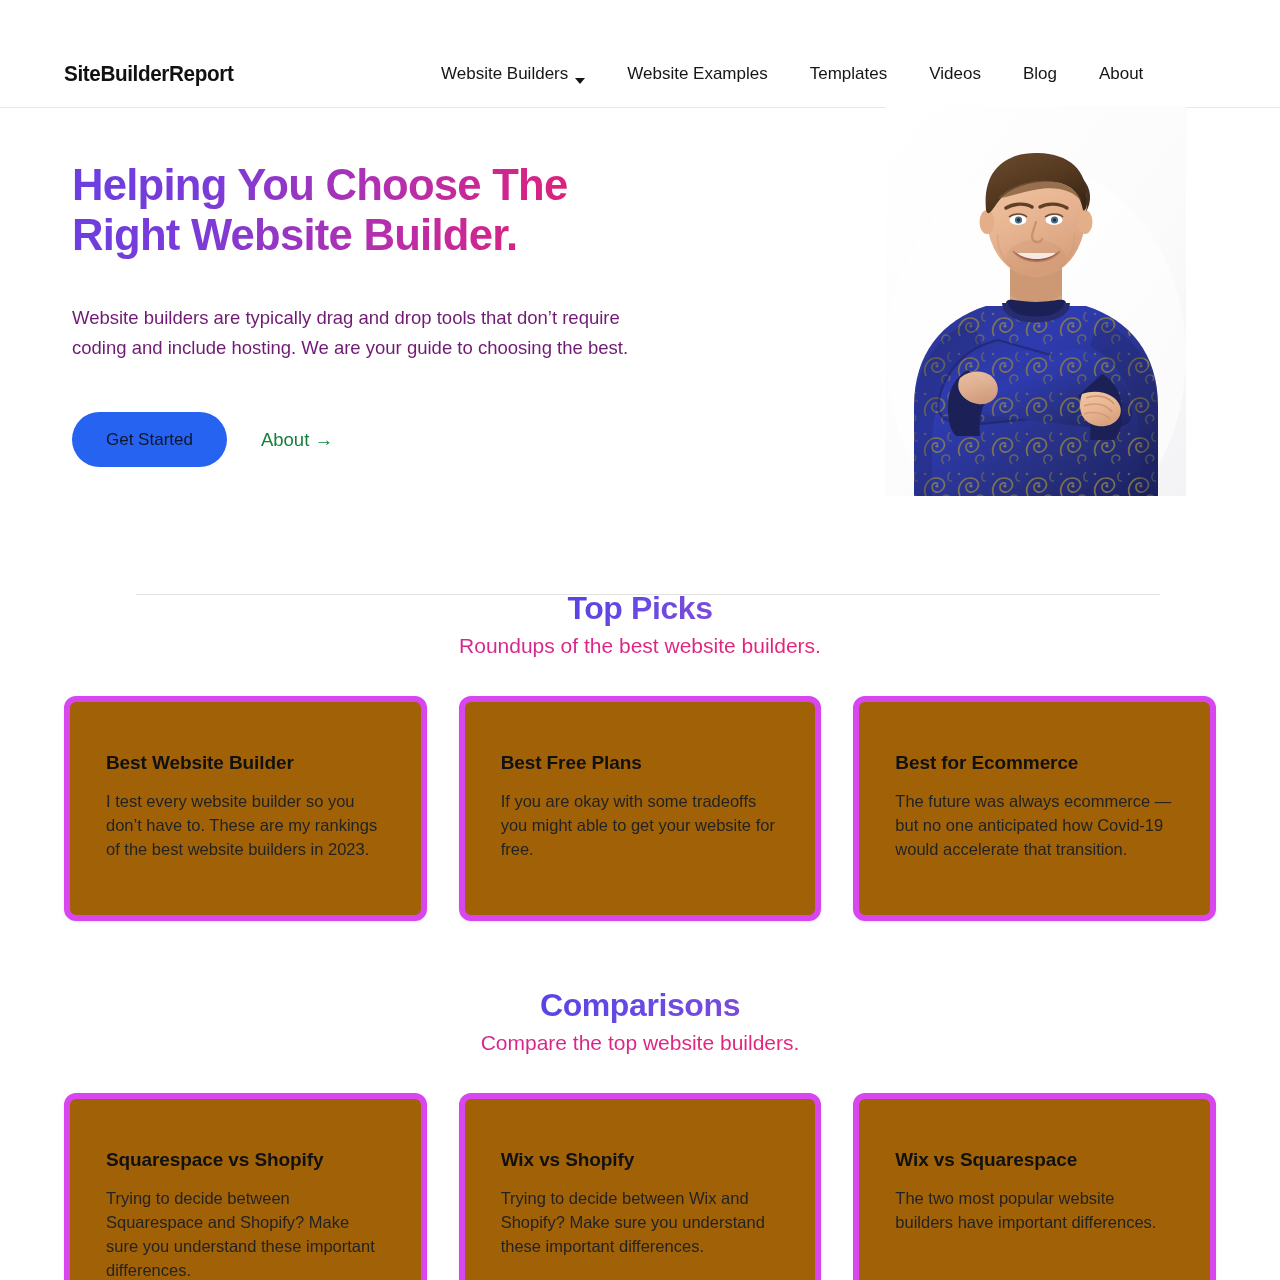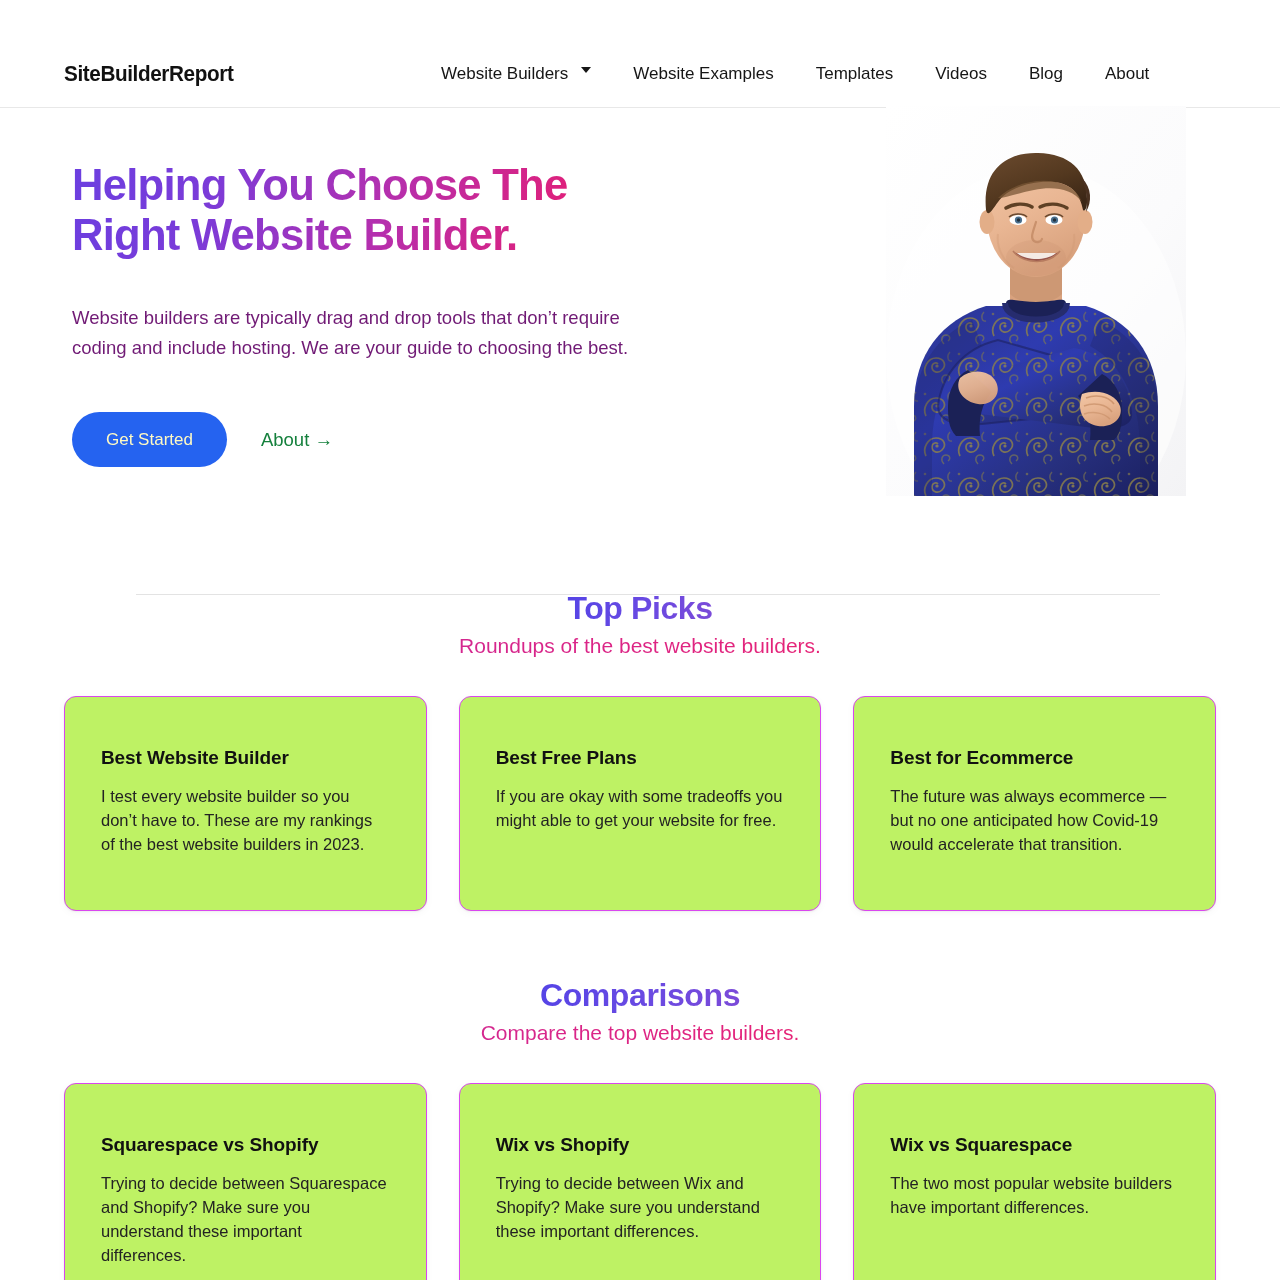--- a/index.html
+++ b/index.html
@@ -55,22 +55,22 @@
     gap: 0px;
     white-space: nowrap;
   }
 
   .nav-item {
     font-size: 17px;
     color: #161616;
     text-decoration: none;
     padding: 6px 21px;
     display: inline-flex;
-    align-items: flex-start;
-    gap: 13px;
+    align-items: flex-end;
+    gap: 7px;
     cursor: pointer;
     font-weight: 400;
   }
 
   .caret-icon {
     display: inline-block;
     width: 0; height: 0;
     border-left: 5.5px solid transparent;
     border-right: 5.5px solid transparent;
     border-top: 6.5px solid #161616;
@@ -125,21 +125,21 @@
     position: absolute;
     left: 0;
     top: 304px;
     display: flex;
     align-items: center;
     gap: 34px;
   }
 
   .btn-primary {
     background: #2563f0;
-    color: #fef9c3;
+    color: #0f172a;
     border: none;
     border-radius: 999px;
     font-size: 17px;
     font-family: inherit;
     padding: 19px 34px;
     cursor: pointer;
     line-height: 1;
   }
 
   .btn-link {
@@ -206,23 +206,23 @@
   }
 
   .card-grid {
     display: grid;
     grid-template-columns: repeat(3, 1fr);
     gap: 32px;
     margin-top: 38px;
   }
 
   .card {
-    border: 1px solid #d946ef;
+    border: 6px solid #d946ef;
     border-radius: 12px;
-    background: #bef264;
+    background: #a16207;
     box-shadow: 0 1px 2px rgba(17,17,17,0.05), 0 2px 8px rgba(17,17,17,0.035);
     padding: 50px 36px 54px 36px;
     min-height: 212px;
     cursor: pointer;
   }
 
   .card-title {
     font-size: 19px;
     font-weight: 700;
     color: #111111;

